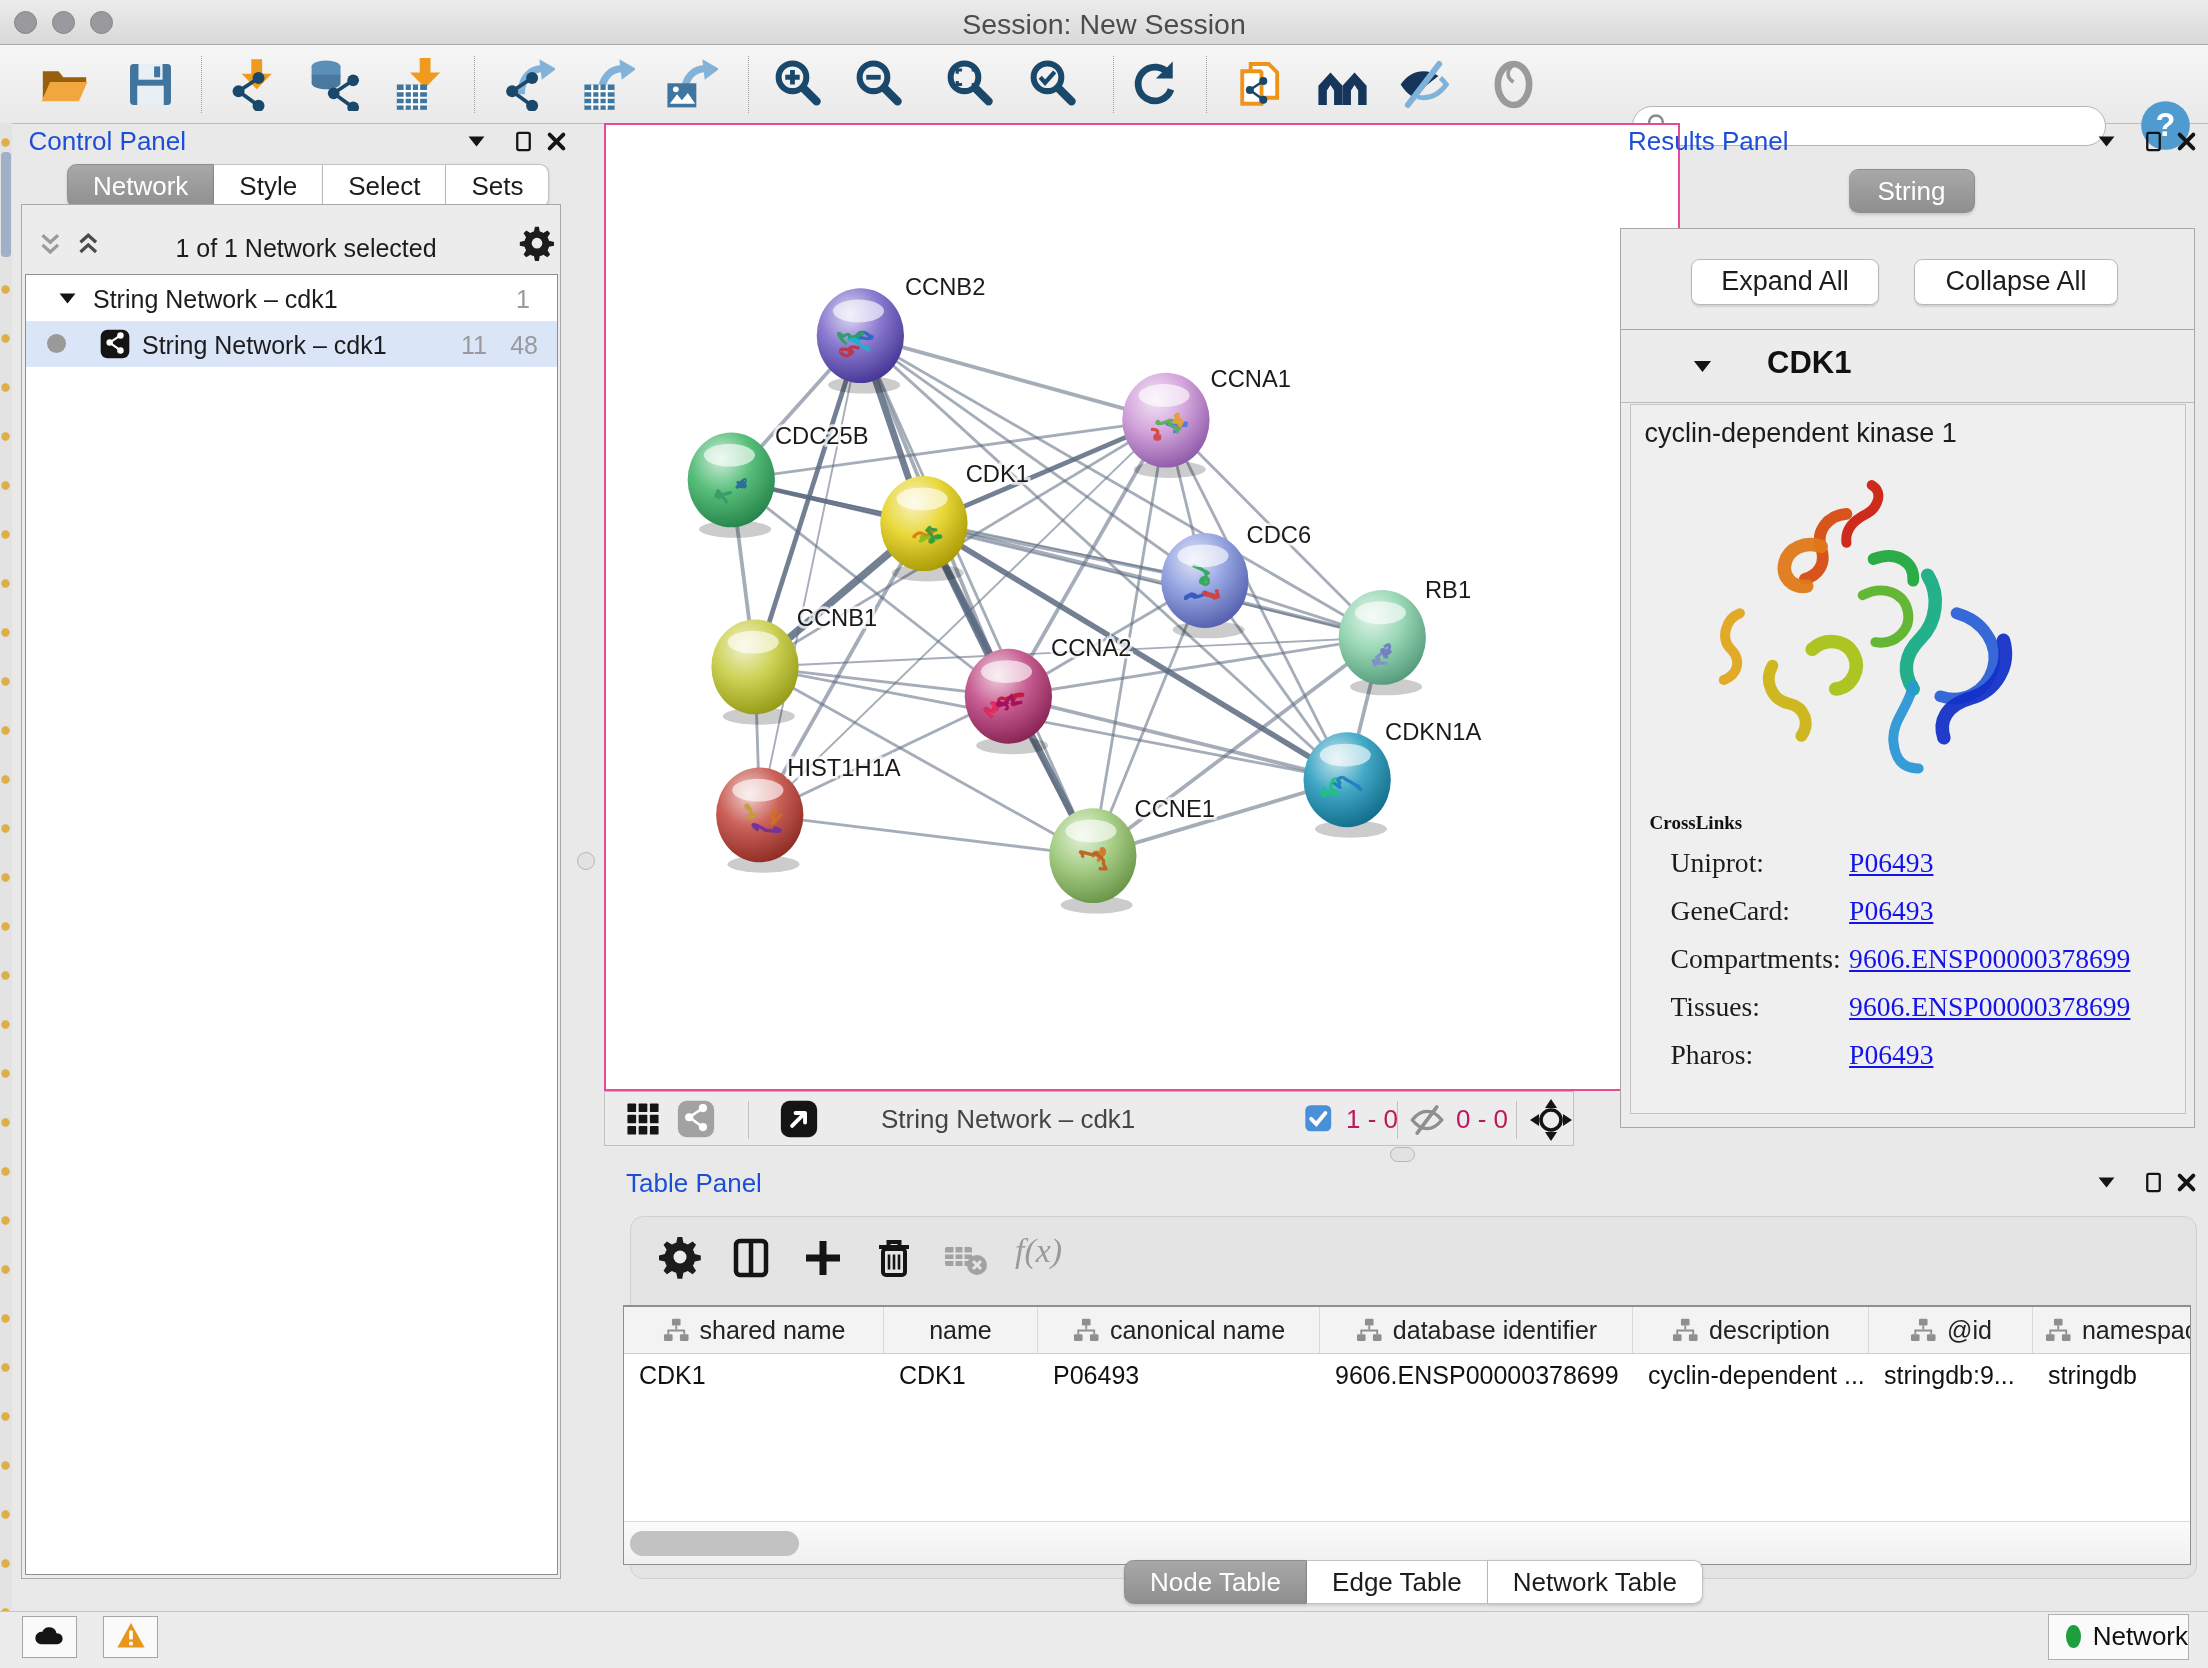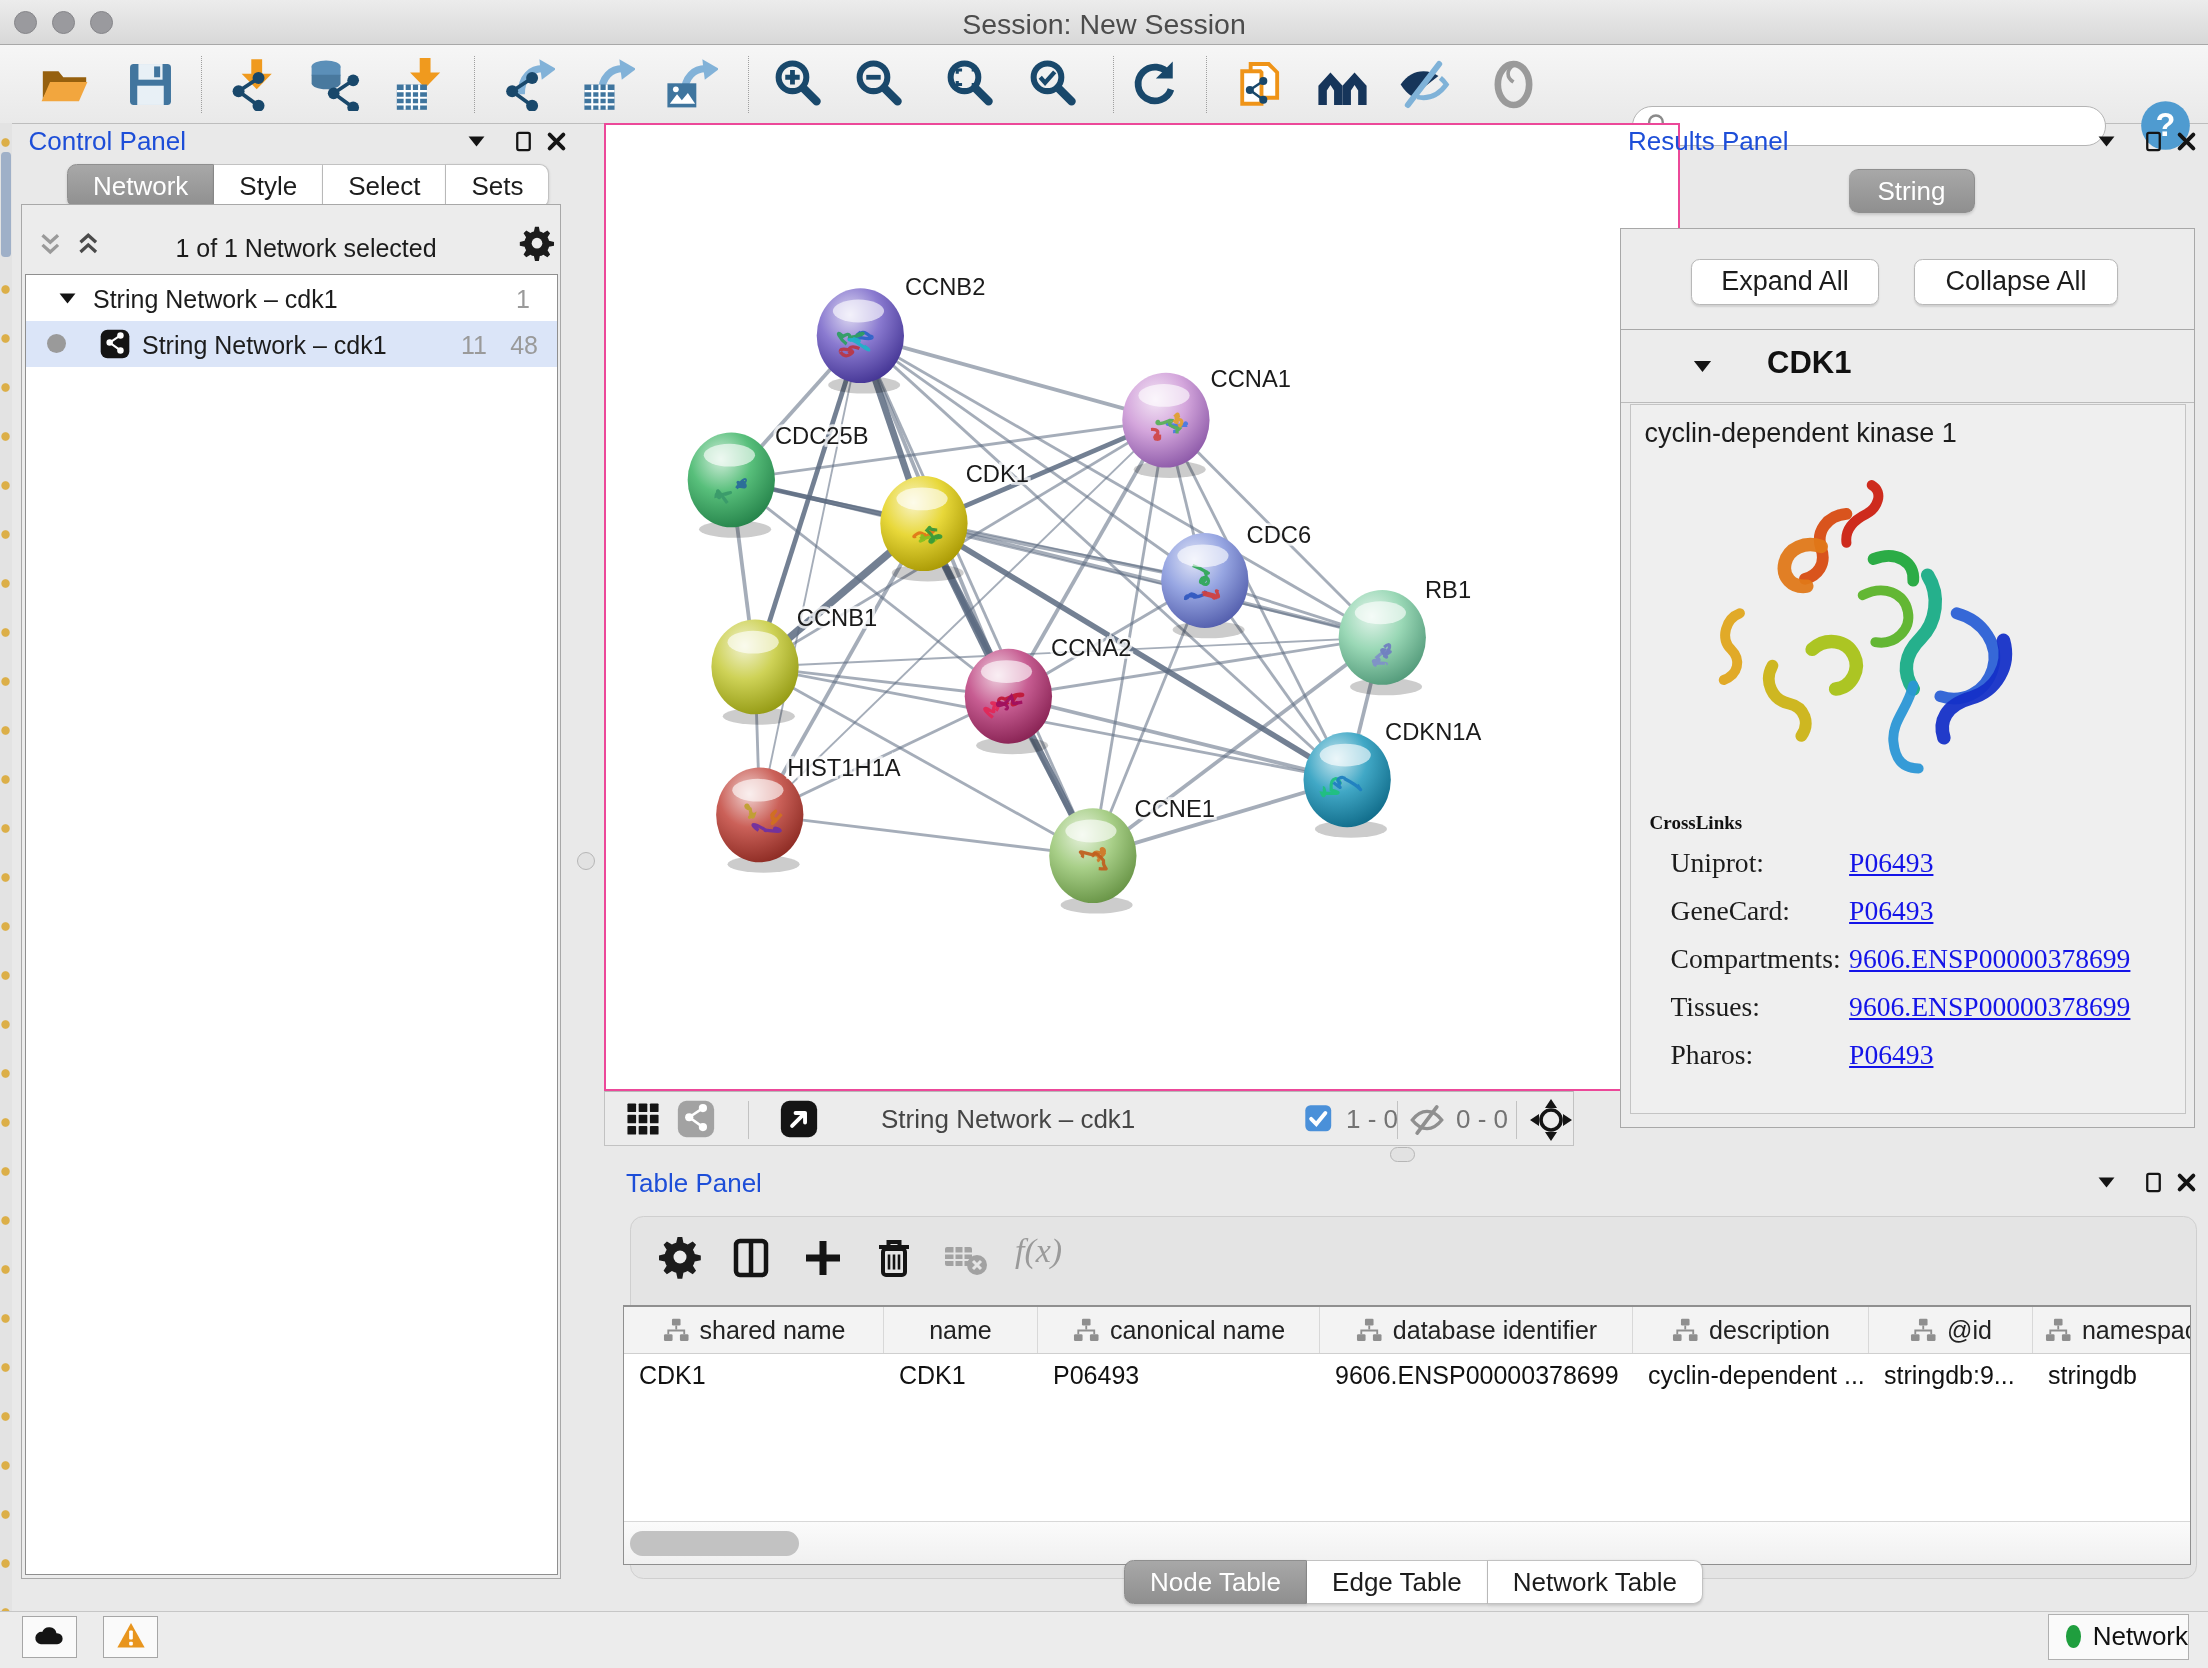--- a/index.html
+++ b/index.html
@@ -30,21 +30,21 @@
   #cp-tree{left:25px;top:274px;width:533px;height:1301px;background:#fff;border:1px solid #8f8f8f;box-sizing:border-box;}
   .tree-row{position:relative;height:46px;font-size:25px;color:#1c1c1c;}
   .tree-row.sel{background:#dbe5f8;}
   .count{position:absolute;color:#9a9a9a;font-size:25px;top:9.5px;}
   #cp-summary{position:absolute;left:21px;top:213px;width:540px;height:57px;}
   
   #net-canvas{left:604px;top:123px;width:1076px;height:968px;background:#fff;border:2px solid #ec4899;box-sizing:border-box;text-decoration:underline;}
   #net-toolbar{left:604px;top:1091px;width:970px;height:55px;background:#ececec;border:1px solid #c2c2c2;border-top:1px solid #b8b8b8;box-sizing:border-box;}
   .ntsep{position:absolute;top:8.6px;height:38px;border-left:1px solid #c2c2c2;}
   .ntxt{position:absolute;top:12.4px;font-size:26px;color:#454545;}
-  .ntxt.gray{color:#737373;}
+  .ntxt.gray{color:#be185d;}
   
   #rp-box1{left:1620px;top:228px;width:575px;height:115px;background:#ececec;border:1px solid #a8a8a8;box-sizing:border-box;}
   #rp-box2{left:1620px;top:329px;width:575px;height:799px;background:#ececec;border:1px solid #a8a8a8;box-sizing:border-box;}
   .rp-btn{position:absolute;top:30px;height:44px;background:#fff;border:1px solid #b8b8b8;border-radius:8.6px;font-size:27px;color:#1c1c1c;text-align:center;line-height:42px;cursor:pointer;box-shadow:0 1.9px 1.9px rgba(0,0,0,.12);}
   #rp-sec-head{position:absolute;left:0;top:0;width:100%;height:72px;border-bottom:1px solid #bbb;}
   #rp-content{position:absolute;left:8.6px;top:74px;width:556px;height:710px;background:#efefef;border:1px solid #c4c4c4;box-sizing:border-box;}
   #rp-desc{position:absolute;left:14px;top:13.3px;font-size:27px;color:#1c1c1c;}
   #crosslinks{position:absolute;left:28.5px;top:407px;font-family:"Liberation Serif","DejaVu Serif",serif;}
   #crosslinks h3{margin:0 0 13.3px -9.5px;font-size:19px;color:#111;}
   .clrow{position:relative;height:48px;font-size:27.6px;color:#1c1c1c;}

